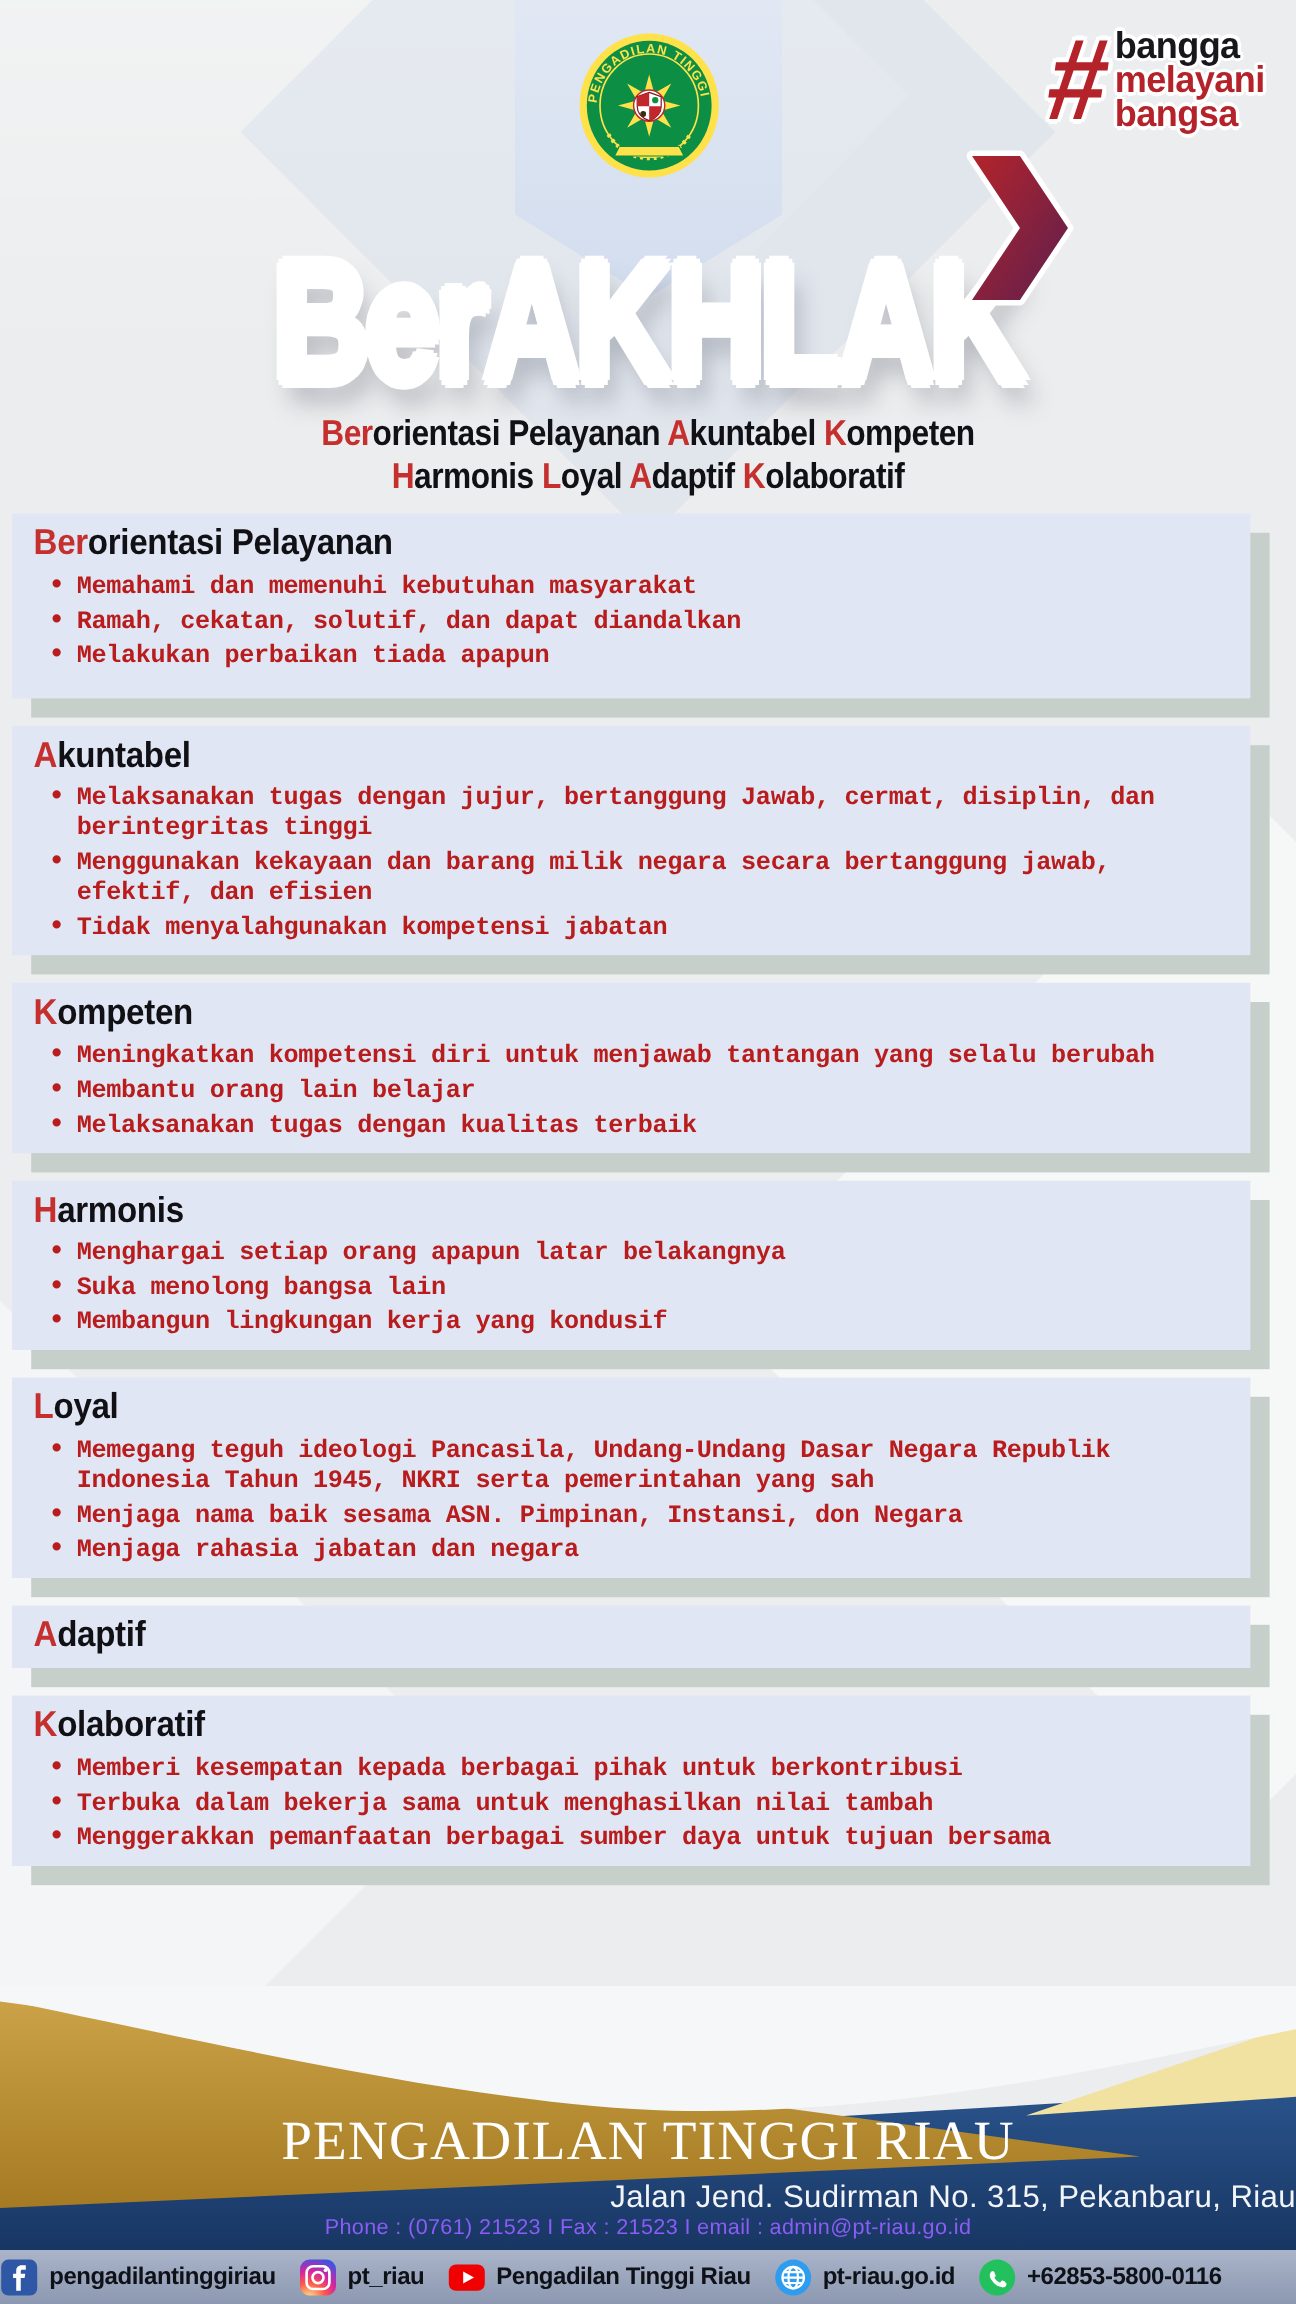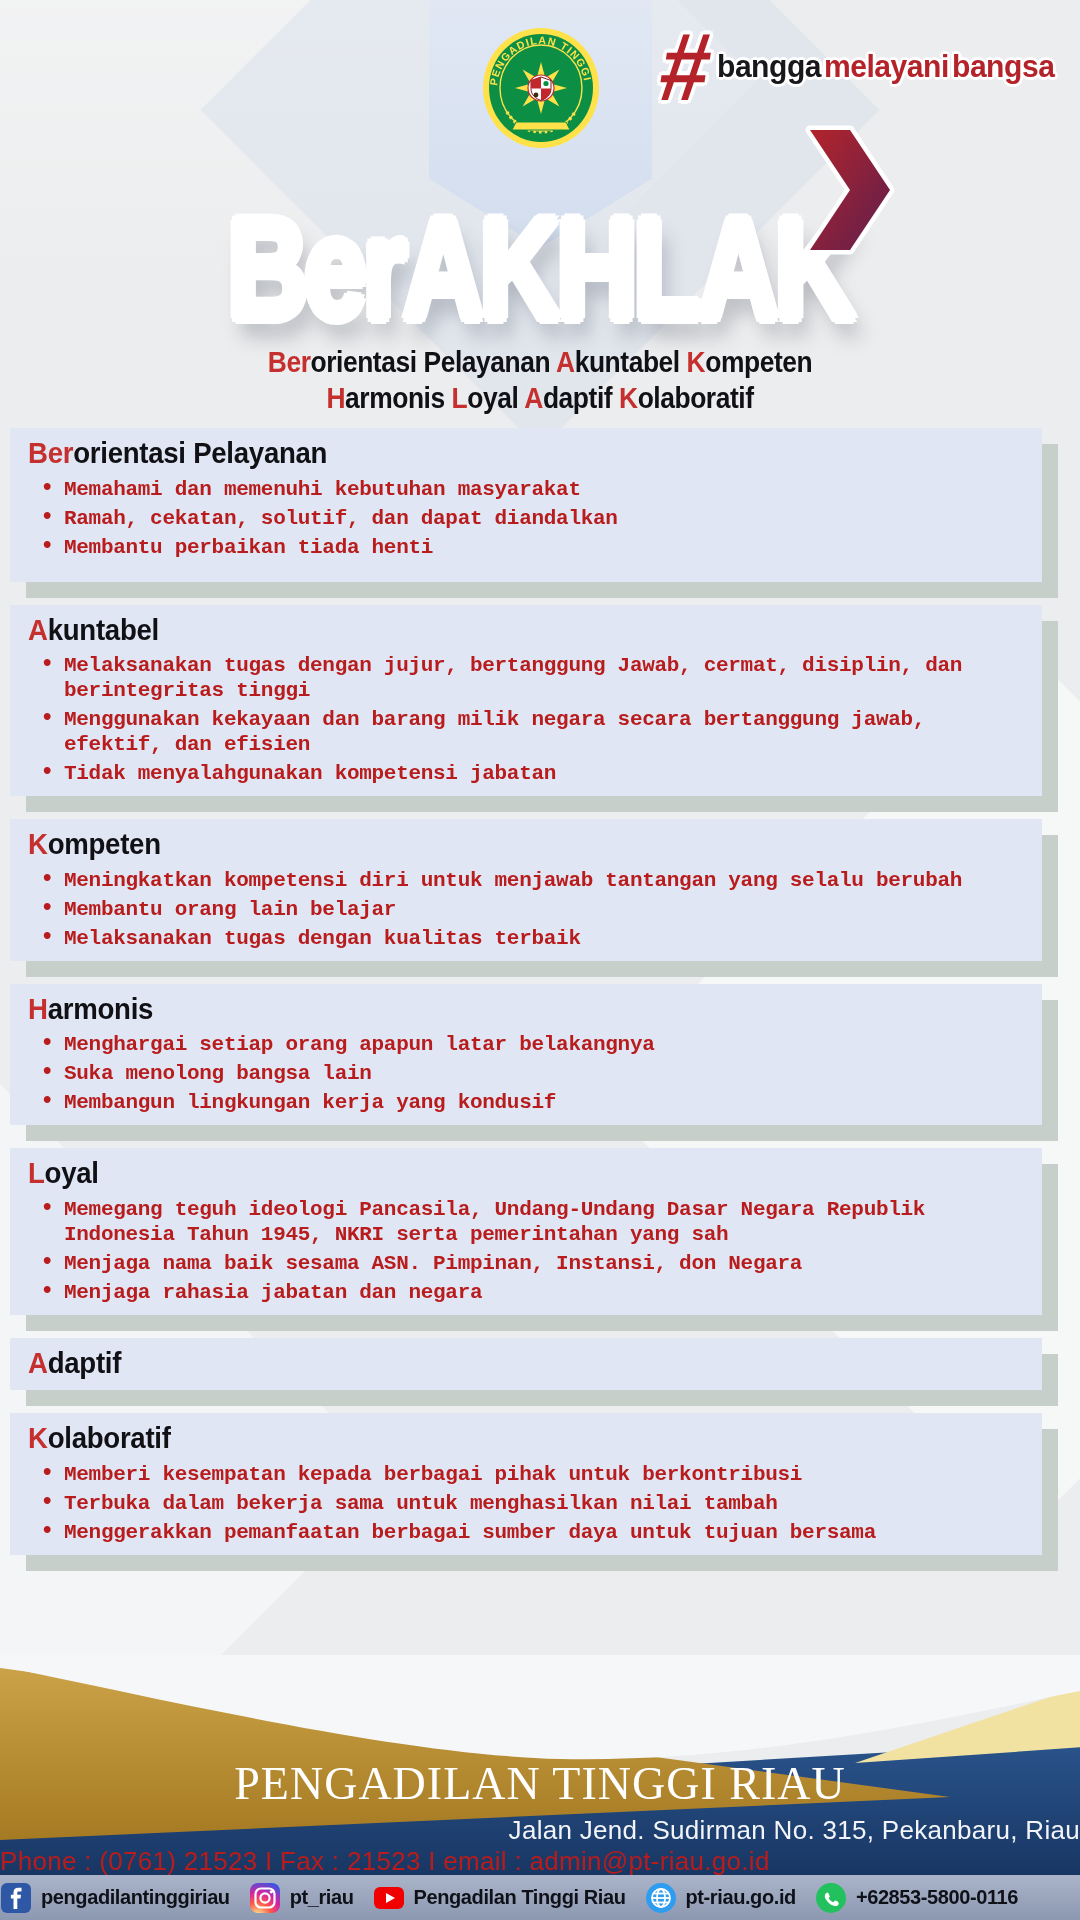--- a/index.html
+++ b/index.html
@@ -16,21 +16,21 @@
   .pennant{position:absolute;left:429px;top:0;width:223px;height:248px;z-index:1;
            background:linear-gradient(180deg,#e1e8f4,#d2ddee);
            clip-path:polygon(0 0,100% 0,100% 72%,50% 100%,0 72%);}
   .seal{position:absolute;left:481px;top:26px;width:120px;height:124px;z-index:2;}
   
   .campaign{position:absolute;right:22px;top:24px;z-index:2;display:flex;align-items:center;gap:4px;}
   .campaign .hash{font-size:96px;font-weight:800;color:#b5232a;line-height:.9;
       transform:skewX(-8deg) scaleX(.92);
       text-shadow:-4px 0 0 #fff,4px 0 0 #fff,0 -4px 0 #fff,0 4px 0 #fff,
                   -3px -3px 0 #fff,3px -3px 0 #fff,-3px 3px 0 #fff,3px 3px 0 #fff;}
-  .campaign .words{display:flex;flex-direction:row;line-height:.92;}
+  .campaign .words{display:flex;flex-direction:column;line-height:.92;}
   .campaign .w{font-size:31px;font-weight:800;letter-spacing:-.5px;transform:scaleX(.97);transform-origin:left;
       text-shadow:-3px 0 0 #fff,3px 0 0 #fff,0 -3px 0 #fff,0 3px 0 #fff,
                   -2px -2px 0 #fff,2px -2px 0 #fff,-2px 2px 0 #fff,2px 2px 0 #fff;}
   .campaign .w1{color:#17171c;}
   .campaign .w2,.campaign .w3{color:#b5232a;}
   
   .title{position:absolute;left:0;top:198px;width:100%;margin:0;text-align:center;z-index:2;
       font-size:142px;font-weight:800;letter-spacing:-4px;line-height:1;
       transform:scaleX(.78);
       background:linear-gradient(100deg,#b2242a 0%,#b2242a 42%,#992138 68%,#6d2150 100%);
@@ -56,22 +56,22 @@
            letter-spacing:-.3px;margin-bottom:4px;padding-left:36px;font-family:Liberation Mono, monospace;}
   .card li:last-child{margin-bottom:0;}
   .card li::before{content:"\2022";position:absolute;left:12px;top:-1px;font-size:24px;}
   
   .footer{position:absolute;left:0;top:1655px;width:1080px;height:265px;z-index:4;}
   .footer-art{position:absolute;left:0;top:0;}
   .footer-org{position:absolute;left:0;top:102px;width:100%;text-align:center;color:#fff;
       font-family:"Liberation Serif",serif;font-size:46px;font-weight:400;letter-spacing:1px;}
   .footer-address{position:absolute;left:0;top:160px;width:100%;text-align:right;color:#f2f4f8;
       font-size:26px;font-weight:400;letter-spacing:.3px;}
-  .footer-contact{position:absolute;left:0;top:191px;width:100%;color:#b91c1c;
-      font-size:26px;font-weight:400;letter-spacing:.3px;}
+  .footer-contact{position:absolute;left:0;top:191px;width:100%;text-align:center;color:#8b5cf6;
+      font-size:18px;font-weight:400;letter-spacing:.3px;}
   .social-bar{position:absolute;left:0;top:220px;width:1080px;height:45px;
       background:linear-gradient(180deg,#aab4c9,#8c98b1);
       display:flex;align-items:center;justify-content:flex-start;gap:19px;}
   .s-item{display:flex;align-items:center;gap:9px;}
   .s-label{font-size:20px;font-weight:700;color:#0e1118;letter-spacing:-.4px;}
   .s-ic{display:flex;width:32px;height:32px;}
 </style>
 </head>
 <body>
 
@@ -131,21 +131,21 @@
     </div>
   </div>
 
   <div class="sections">
 
     <section class="card pad-extra">
       <h2><span class="accent">Ber</span><span>orientasi Pelayanan</span></h2>
       <ul>
         <li>Memahami dan memenuhi kebutuhan masyarakat</li>
         <li>Ramah, cekatan, solutif, dan dapat diandalkan</li>
-        <li>Membantu perbaikan tiada henti</li>
+        <li>Melakukan perbaikan tiada apapun</li>
       </ul>
     </section>
 
     <section class="card">
       <h2><span class="accent">A</span><span>kuntabel</span></h2>
       <ul>
         <li>Melaksanakan tugas dengan jujur, bertanggung Jawab, cermat, disiplin, dan berintegritas tinggi</li>
         <li>Menggunakan kekayaan dan barang milik negara secara bertanggung jawab, efektif, dan efisien</li>
         <li>Tidak menyalahgunakan kompetensi jabatan</li>
       </ul>

